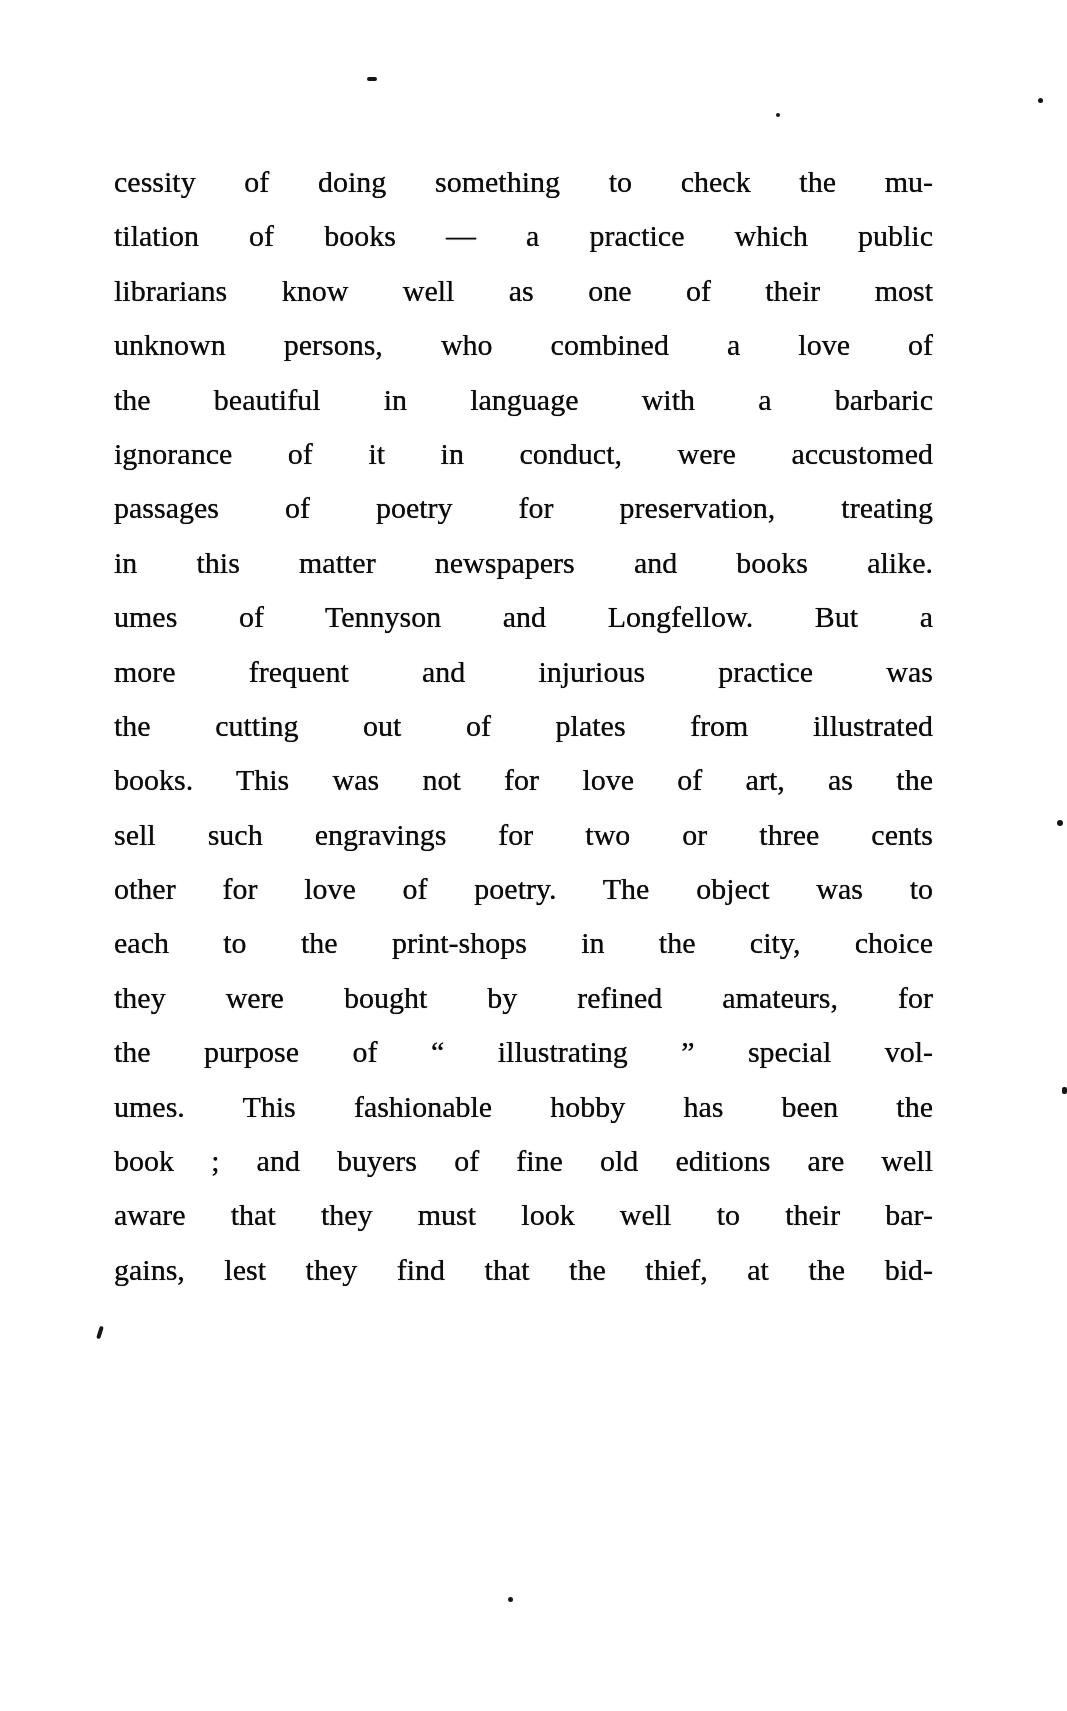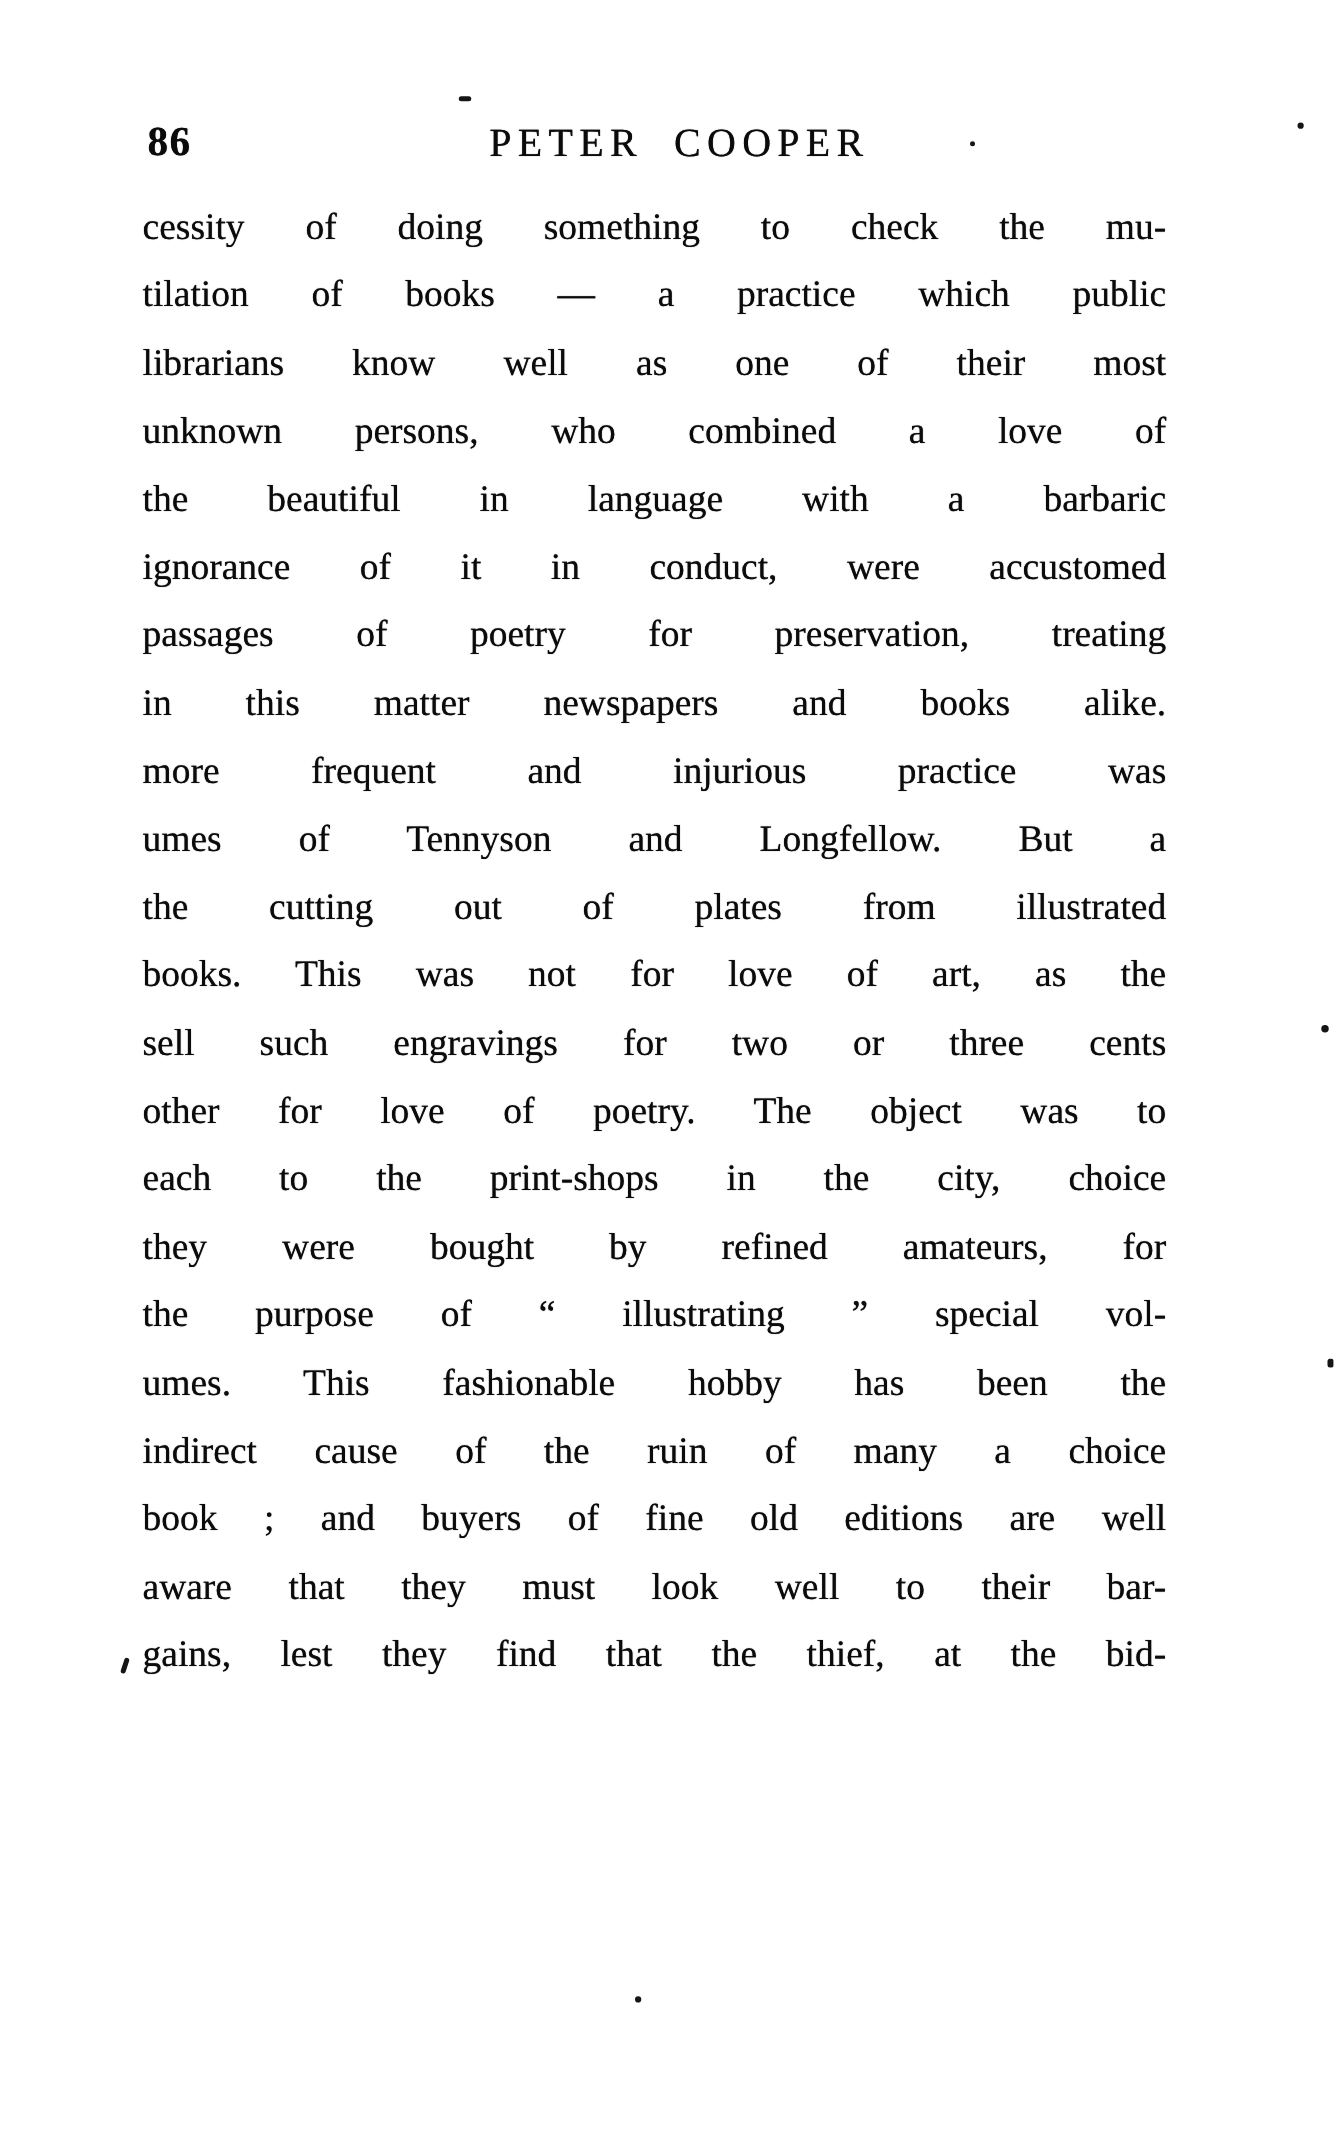--- a/index.html
+++ b/index.html
@@ -81,45 +81,40 @@
   .speck-right-1    { left: 1057px; top: 820px; width: 6px; height: 6px; }
   .speck-right-2    { left: 1062px; top: 1087px; width: 5px; height: 7px; border-radius: 2px; }
   .speck-comma      { left: 98px;  top: 1326px; width: 4px; height: 13px; border-radius: 2px; transform: rotate(18deg); }
   .speck-bottom     { left: 508px; top: 1597px; width: 5px; height: 5px; }
 </style>
 </head>
 <body>
 
 <div class="page" style="background: rgb(255, 255, 255); color: rgb(11, 11, 11);">
 
-  <div class="running-header">
-    <div class="page-number">86</div>
-    <div class="header-title">PETER COOPER</div>
-  </div>
 
   <div class="body-text">
       <div class="text-line">cessity of doing something to check the mu-</div>
       <div class="text-line">tilation of books — a practice which public</div>
       <div class="text-line">librarians know well as one of their most</div>
       <div class="text-line">unknown persons, who combined a love of</div>
       <div class="text-line">the beautiful in language with a barbaric</div>
       <div class="text-line">ignorance of it in conduct, were accustomed</div>
       <div class="text-line">passages of poetry for preservation, treating</div>
       <div class="text-line">in this matter newspapers and books alike.</div>
+      <div class="text-line">umes of Tennyson and Longfellow. But a</div>
       <div class="text-line">more frequent and injurious practice was</div>
-      <div class="text-line">umes of Tennyson and Longfellow. But a</div>
       <div class="text-line">the cutting out of plates from illustrated</div>
       <div class="text-line">books. This was not for love of art, as the</div>
       <div class="text-line">sell such engravings for two or three cents</div>
       <div class="text-line">other for love of poetry. The object was to</div>
       <div class="text-line">each to the print-shops in the city, choice</div>
       <div class="text-line">they were bought by refined amateurs, for</div>
       <div class="text-line">the purpose of “ illustrating ” special vol-</div>
       <div class="text-line">umes. This fashionable hobby has been the</div>
-      <div class="text-line">indirect cause of the ruin of many a choice</div>
       <div class="text-line">book ; and buyers of fine old editions are well</div>
       <div class="text-line">aware that they must look well to their bar-</div>
       <div class="text-line">gains, lest they find that the thief, at the bid-</div>
     </div>
 
   <span class="speck speck-dash"></span>
   <span class="speck speck-top-right"></span>
   <span class="speck speck-header-dot"></span>
   <span class="speck speck-right-1"></span>
   <span class="speck speck-right-2"></span>

